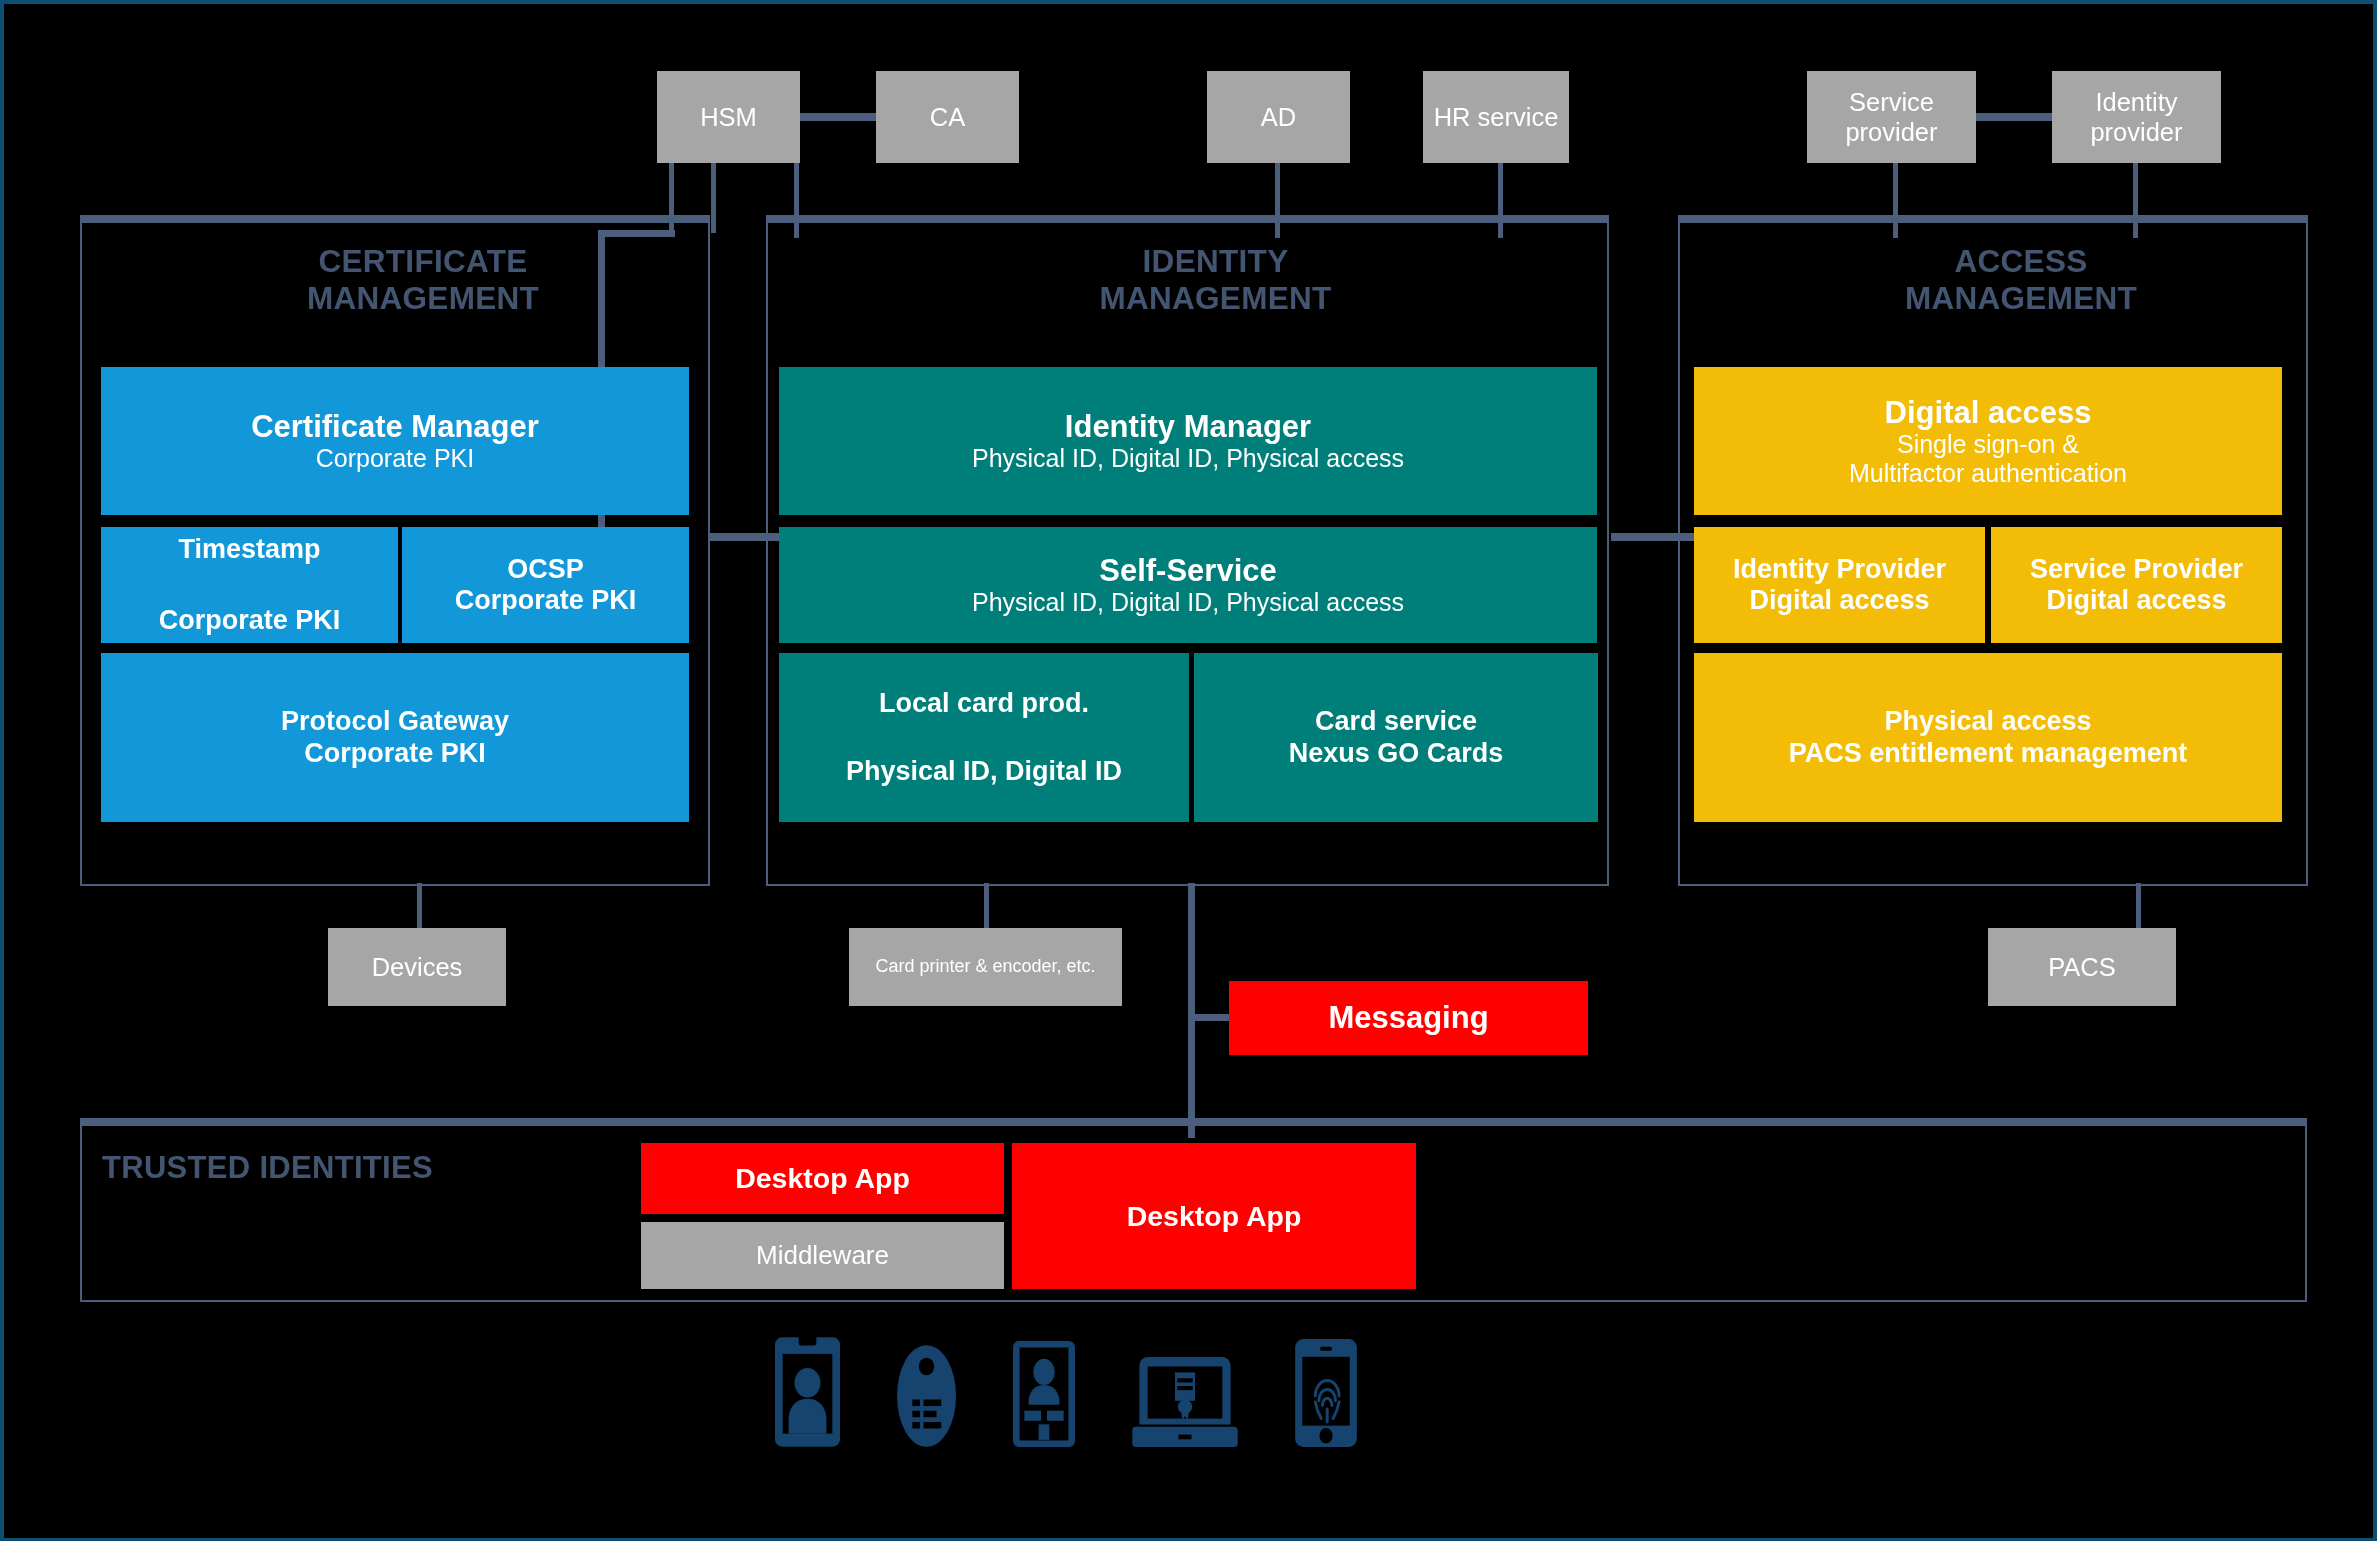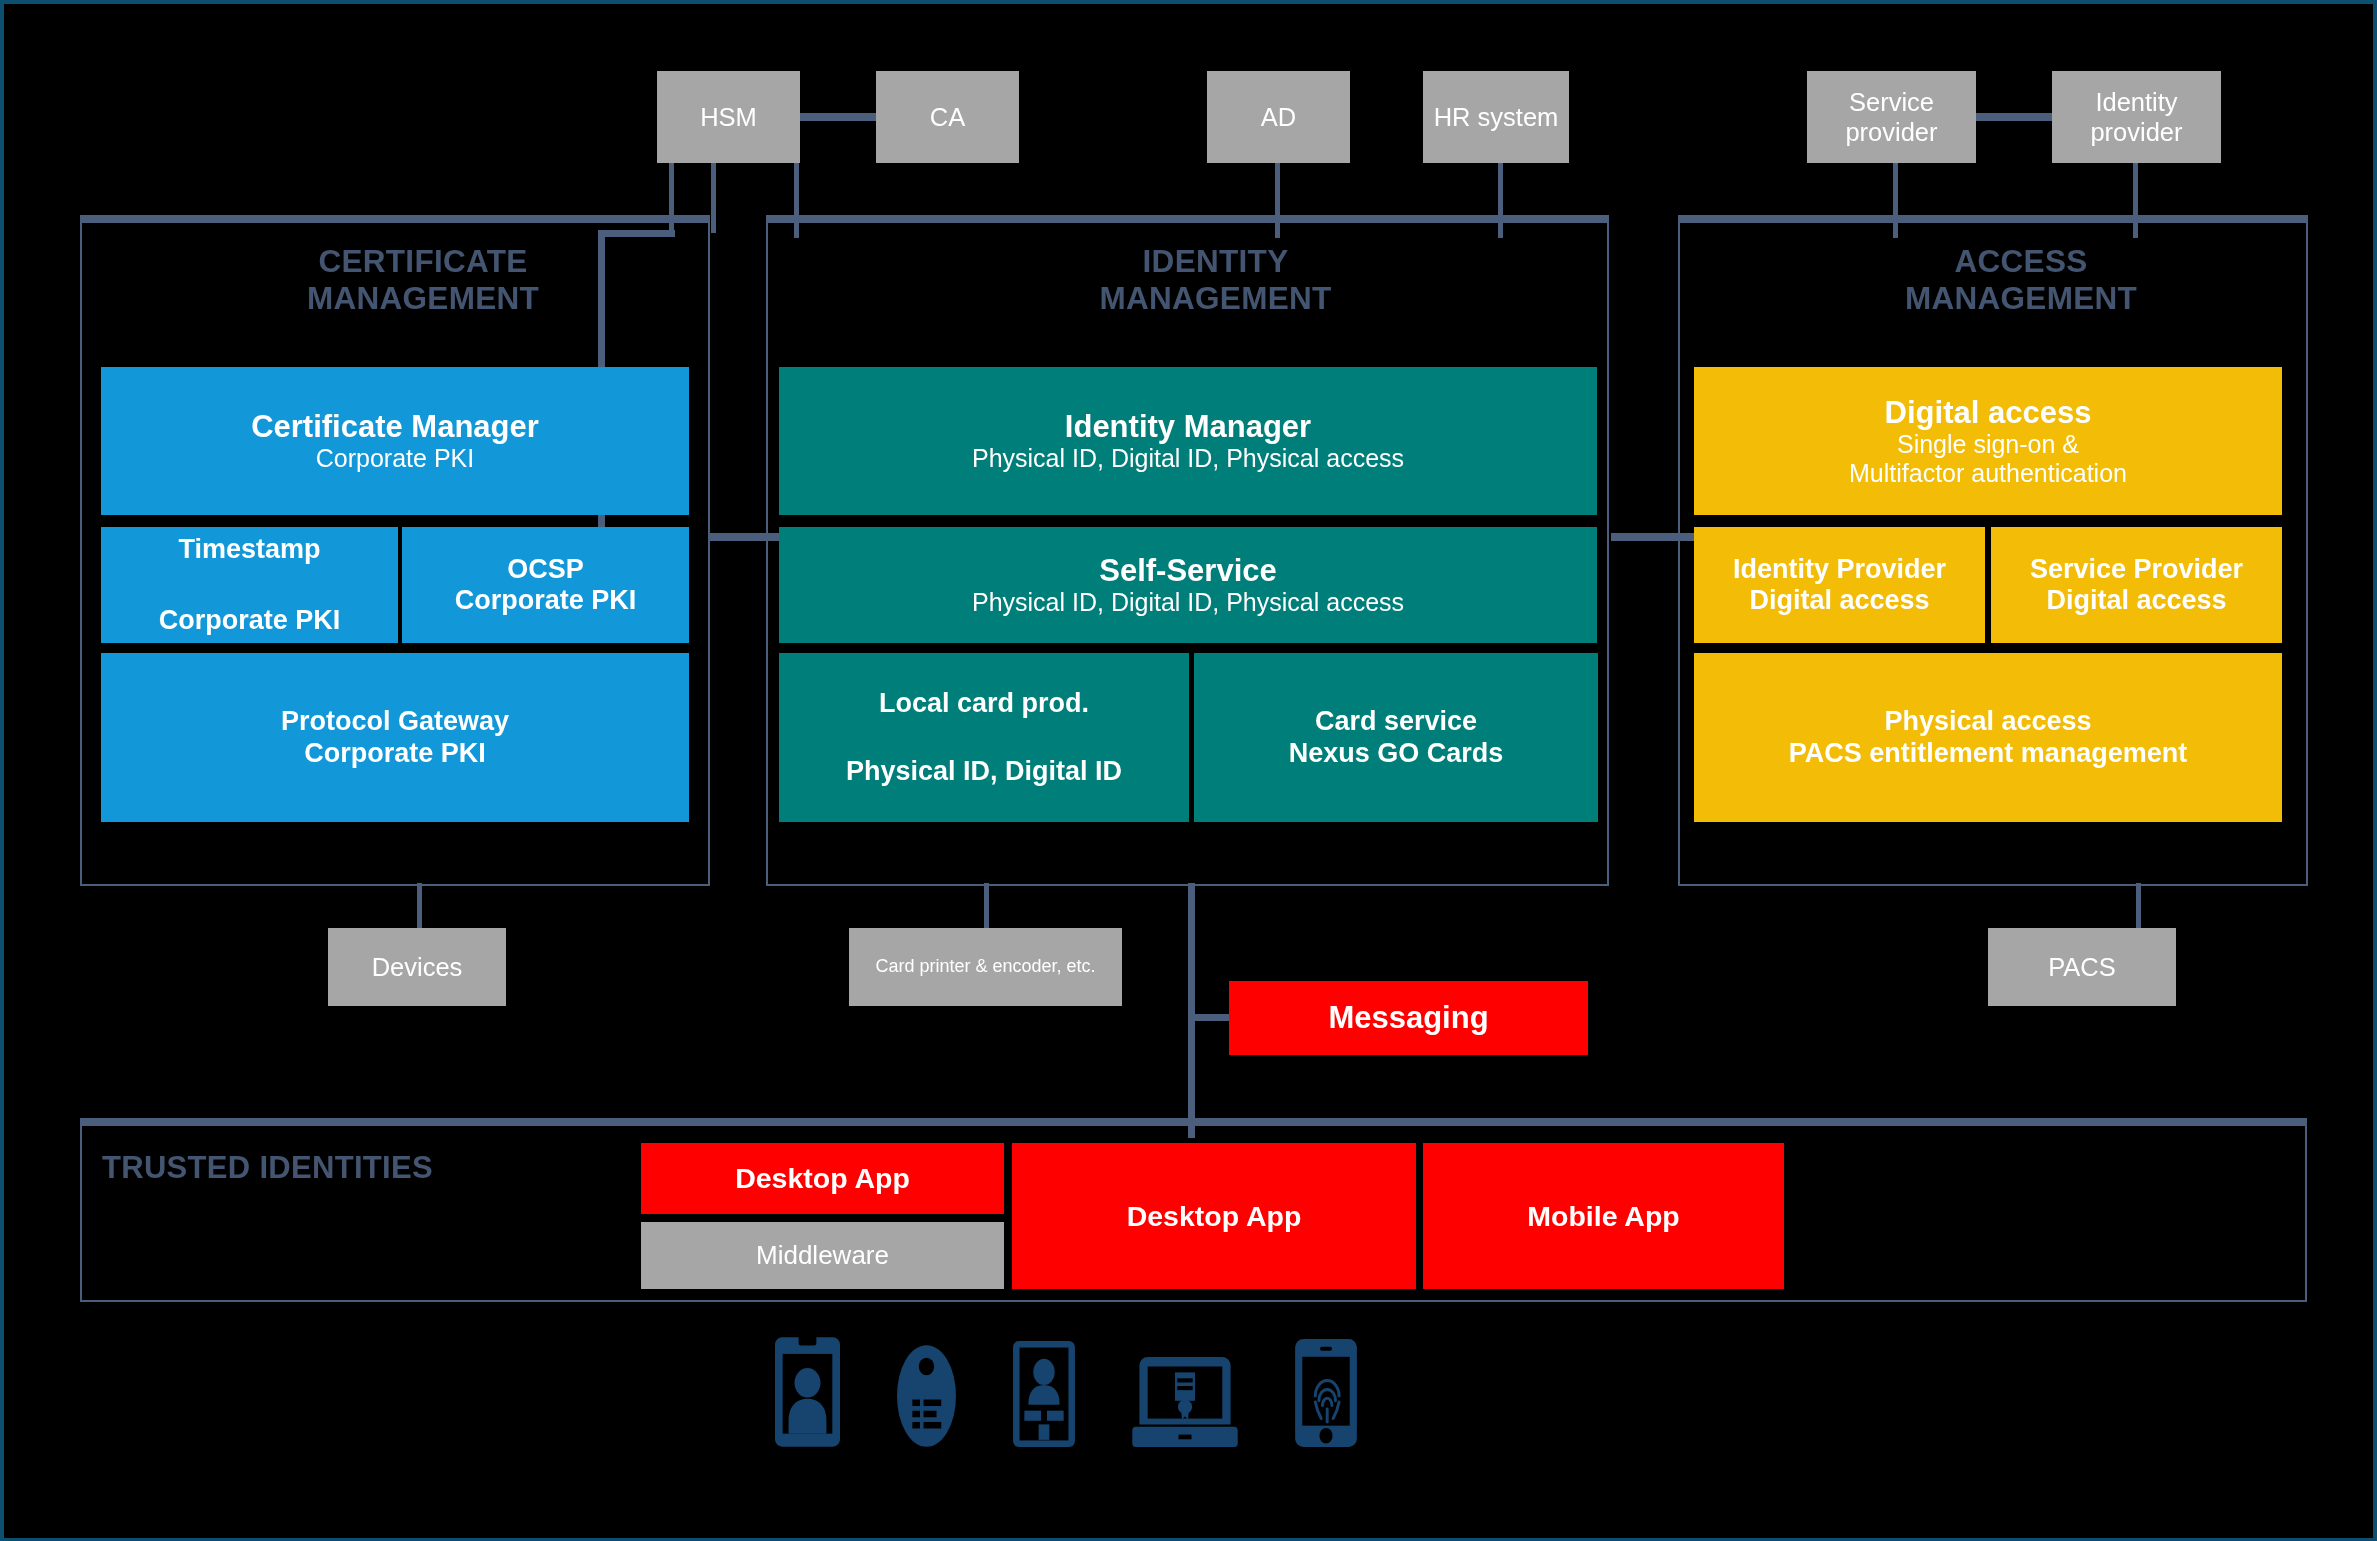--- a/index.html
+++ b/index.html
@@ -158,21 +158,21 @@
 
   <div class="ext" style="left:872px;top:67px;width:143px;height:92px;">
     <span>CA</span>
   </div>
 
   <div class="ext" style="left:1203px;top:67px;width:143px;height:92px;">
     <span>AD</span>
   </div>
 
   <div class="ext" style="left:1419px;top:67px;width:146px;height:92px;">
-    <span>HR system</span>
+    <span>HR service</span>
   </div>
 
   <div class="ext" style="left:1803px;top:67px;width:169px;height:92px;">
     <span>Service provider</span>
   </div>
 
   <div class="ext" style="left:2048px;top:67px;width:169px;height:92px;">
     <span>Identity provider</span>
   </div>
 
@@ -283,23 +283,20 @@
   </div>
 
   <div class="midlabel grey" style="left:637px;top:1218px;width:363px;height:67px;">
     <span>Middleware</span>
   </div>
 
   <div class="applabel red" style="left:1008px;top:1139px;width:404px;height:146px;">
     <span>Desktop App</span>
   </div>
 
-  <div class="applabel red" style="left:1419px;top:1139px;width:361px;height:146px;">
-    <span>Mobile App</span>
-  </div>
 
   <div id="icons" style="left:742px;top:1324px;width:891px;height:119px;">
 
     <div class="ic">
       <svg width="65" height="110" viewBox="0 0 110 185" fill="#16446e">
         <path d="M12 0 h28 v10 a4 4 0 0 0 4 4 h22 a4 4 0 0 0 4-4 V0 h28 a12 12 0 0 1 12 12 v161 a12 12 0 0 1-12 12 H12 A12 12 0 0 1 0 173 V12 A12 12 0 0 1 12 0 Z"></path>
         <rect x="13" y="28" width="84" height="135" fill="#000"></rect>
         <ellipse cx="55" cy="77" rx="22" ry="25"></ellipse>
         <path d="M55 104 c-22 0-32 17-32 36 v23 h64 v-23 c0-19-10-36-32-36 Z"></path>
       </svg>

